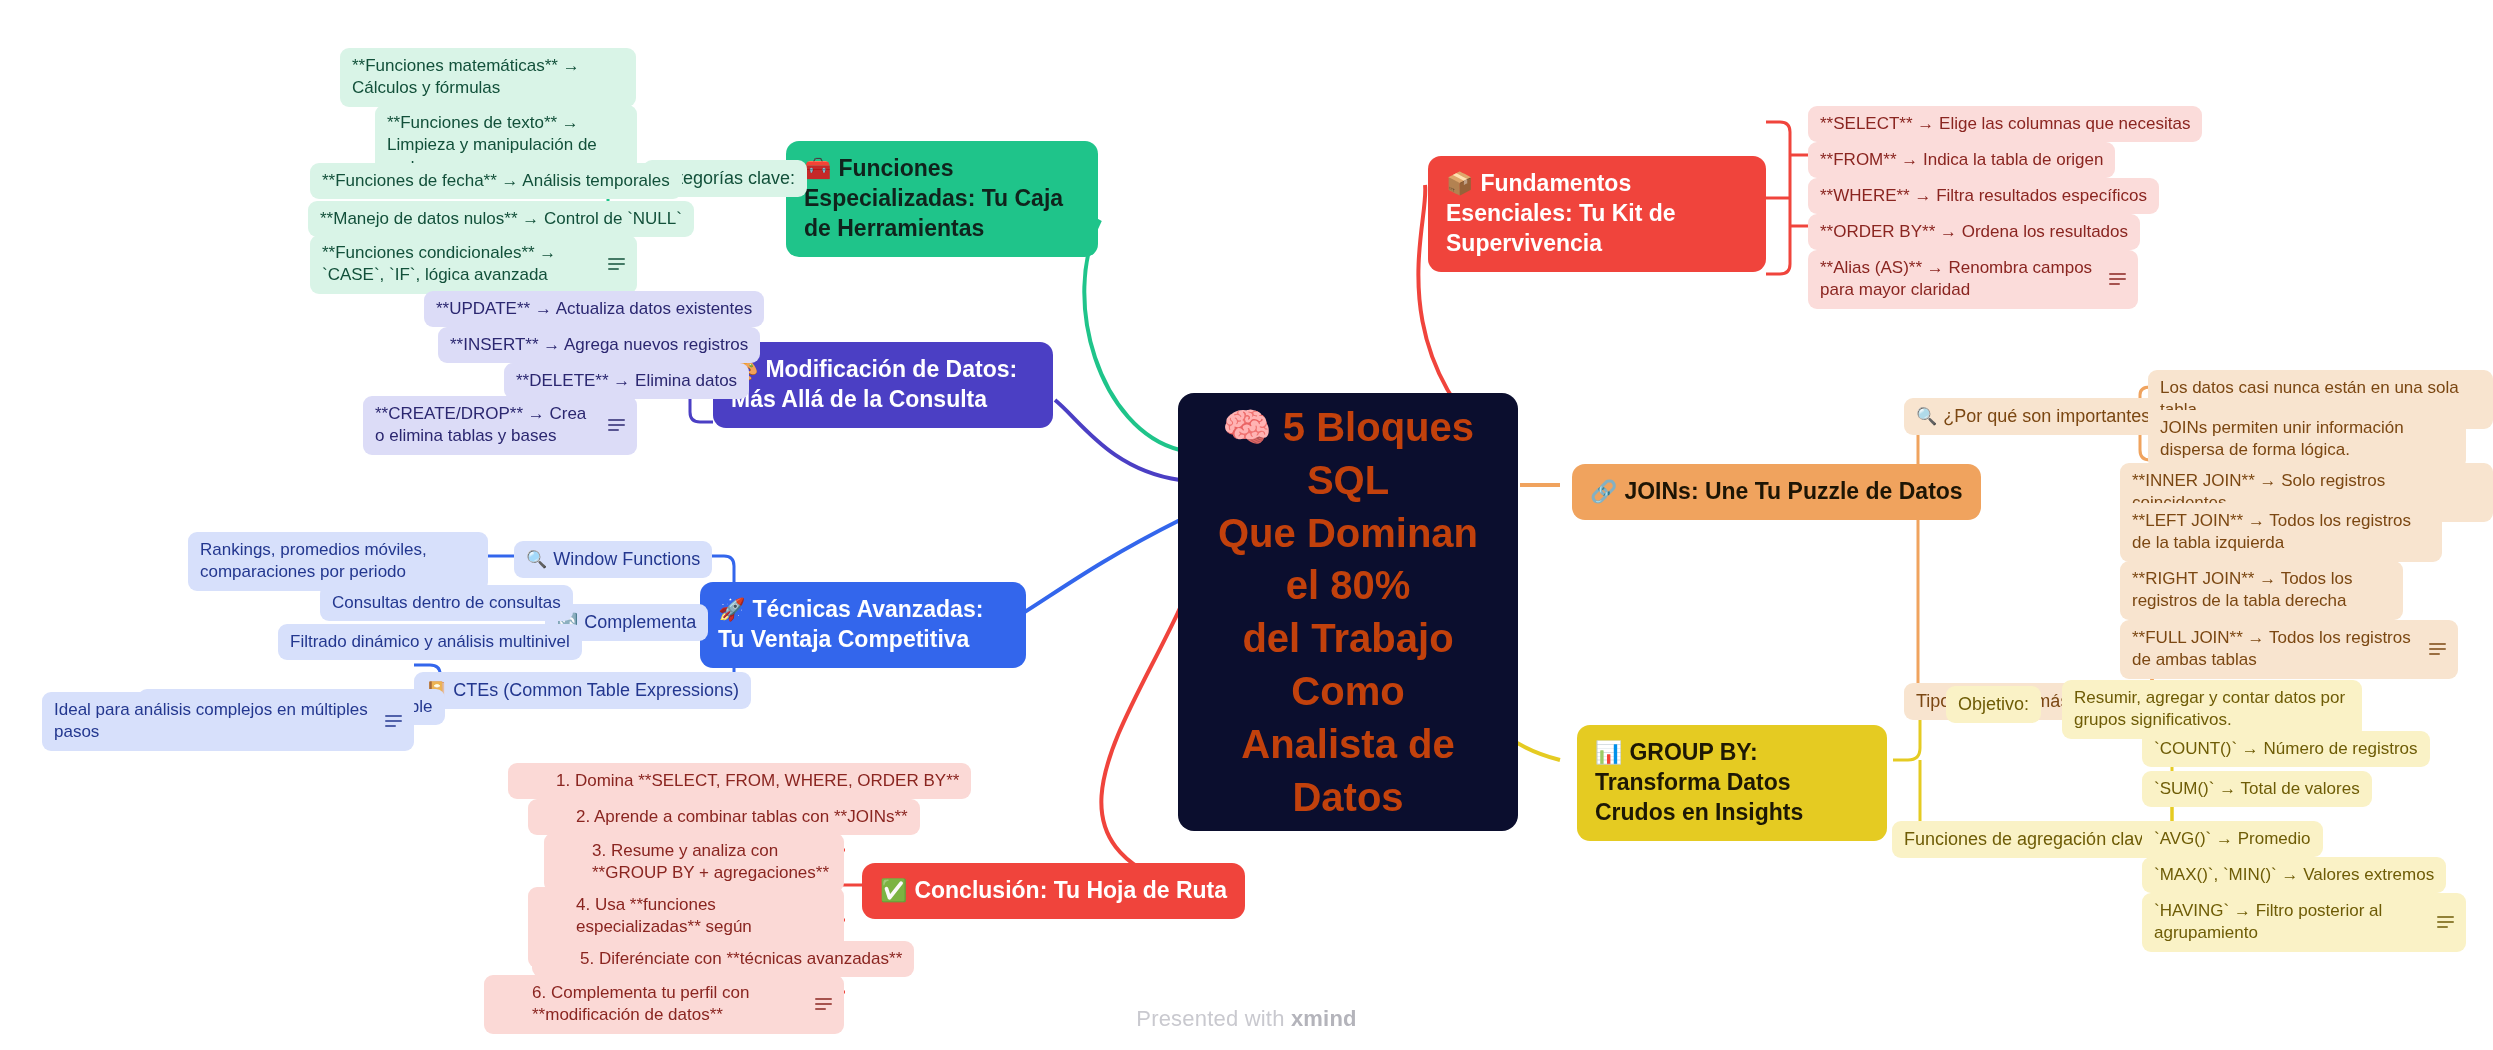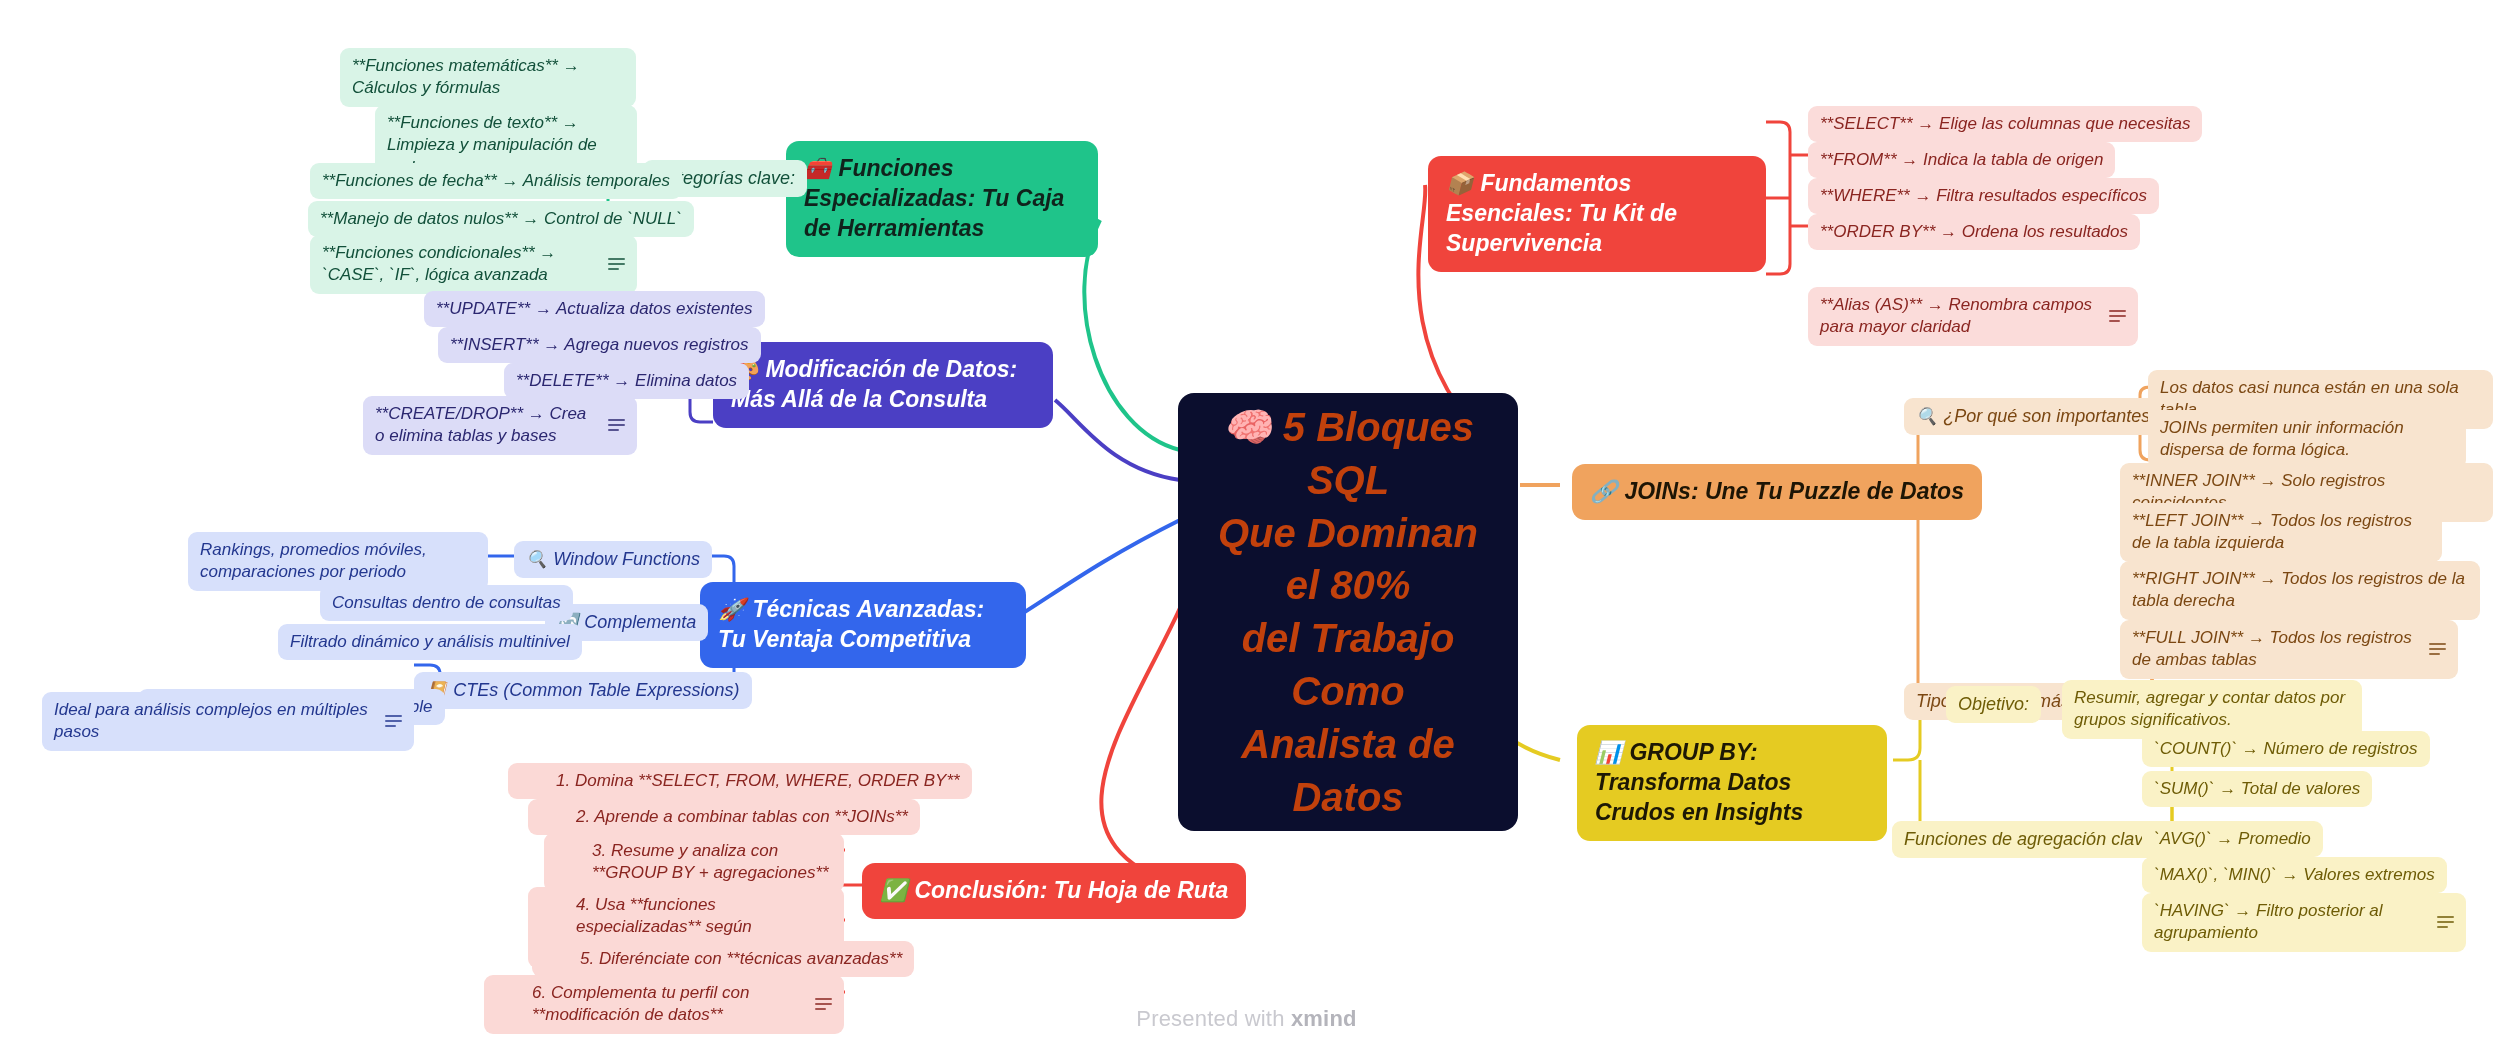--- a/index.html
+++ b/index.html
@@ -4,21 +4,21 @@
 <style>
   html,body{margin:0;padding:0;background:#ffffff;}
   body{
     width:2493px;height:1050px;position:relative;overflow:hidden;
     font-family:"Liberation Sans","DejaVu Sans",sans-serif;
     -webkit-font-smoothing:antialiased;
   }
   #canvas{position:absolute;inset:0;width:2493px;height:1050px;}
   svg.links{position:absolute;left:0;top:0;width:2493px;height:1050px;pointer-events:none;}
 
-  .node{position:absolute;box-sizing:border-box;display:flex;align-items:center;font-style:italic;}
+  .node{position:absolute;box-sizing:border-box;display:flex;align-items:center;}
   .node .txt{display:block;}
 
   
   .root{
     background:#0b0e2e;color:#c2410c;border-radius:16px;
     padding:8px 30px;line-height:1.32;
     font-size:40px;font-weight:700;text-align:center;
     justify-content:center;
   }
 
@@ -298,21 +298,21 @@
   </div>
   <div class="node leaf red" style="left:1808px;top:142px;">
     <span>**FROM** → Indica la tabla de origen</span>
   </div>
   <div class="node leaf red" style="left:1808px;top:178px;">
     <span>**WHERE** → Filtra resultados específicos</span>
   </div>
   <div class="node leaf red" style="left:1808px;top:214px;">
     <span>**ORDER BY** → Ordena los resultados</span>
   </div>
-  <div class="node leaf red" style="left:1808px;top:250px;width:330px;margin-top:37px;">
+  <div class="node leaf red" style="left:1808px;top:250px;width:330px;">
     <span>**Alias (AS)** → Renombra campos para mayor claridad</span>
     <span class="notes">
         <i></i>
         <i></i>
         <i></i>
       </span>
   </div>
 
   <div class="node main orange" style="left:1572px;top:464px;">
     <div>
@@ -331,21 +331,21 @@
   </div>
   <div class="node mid orange" style="left:1904px;top:683px;">
     <span>Tipos de JOIN más usados:</span>
   </div>
   <div class="node leaf orange" style="left:2120px;top:463px;">
     <span>**INNER JOIN** → Solo registros coincidentes</span>
   </div>
   <div class="node leaf orange" style="left:2120px;top:503px;width:322px;">
     <span>**LEFT JOIN** → Todos los registros de la tabla izquierda</span>
   </div>
-  <div class="node leaf orange" style="left:2120px;top:561px;width:360px;justify-content:center;">
+  <div class="node leaf orange" style="left:2120px;top:561px;width:283px;justify-content:center;">
     <span>**RIGHT JOIN** → Todos los registros de la tabla derecha</span>
   </div>
   <div class="node leaf orange" style="left:2120px;top:620px;width:338px;">
     <span>**FULL JOIN** → Todos los registros de ambas tablas</span>
     <span class="notes">
         <i></i>
         <i></i>
         <i></i>
       </span>
   </div>

